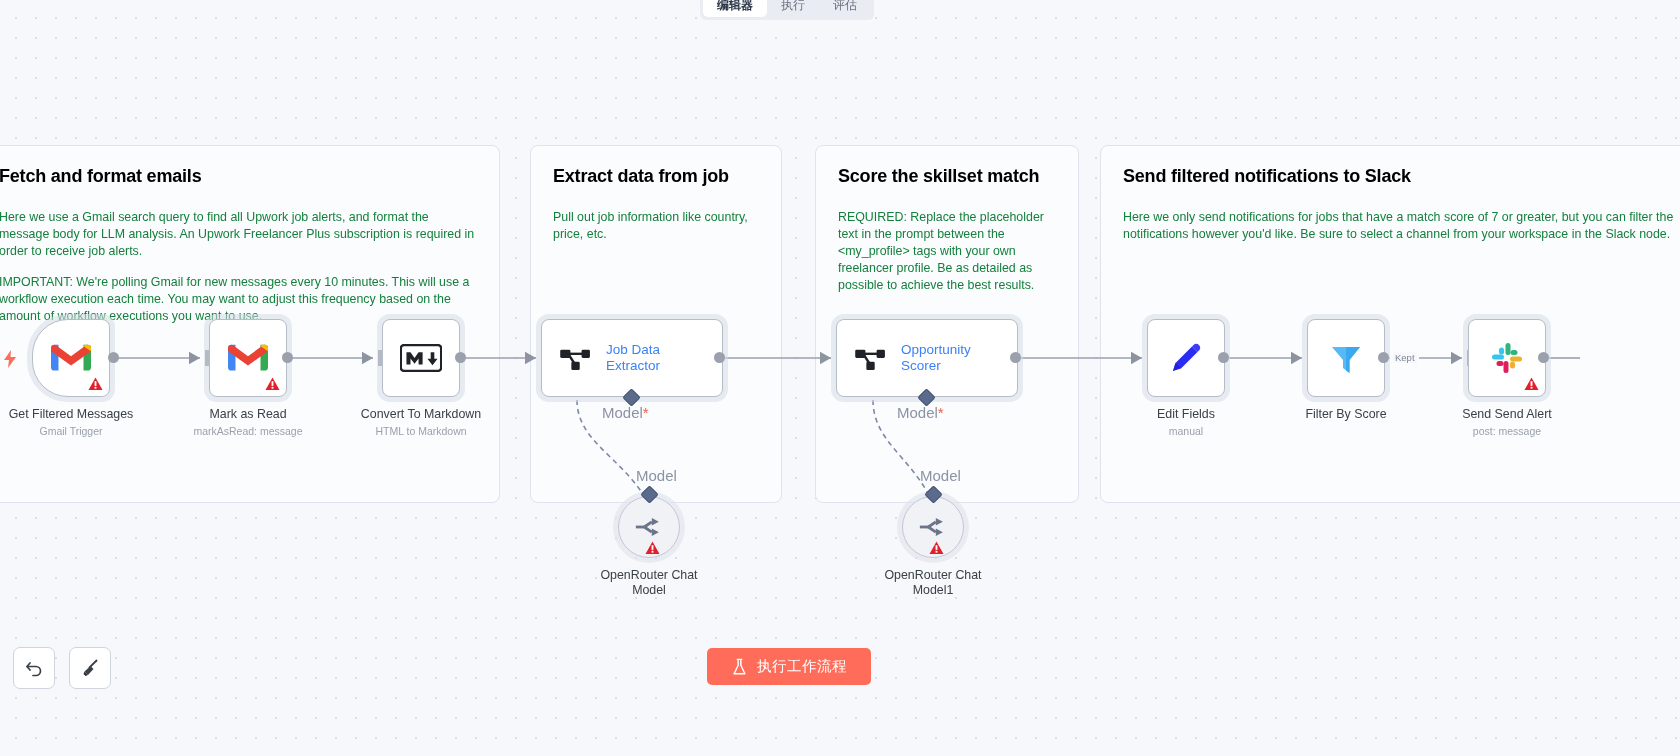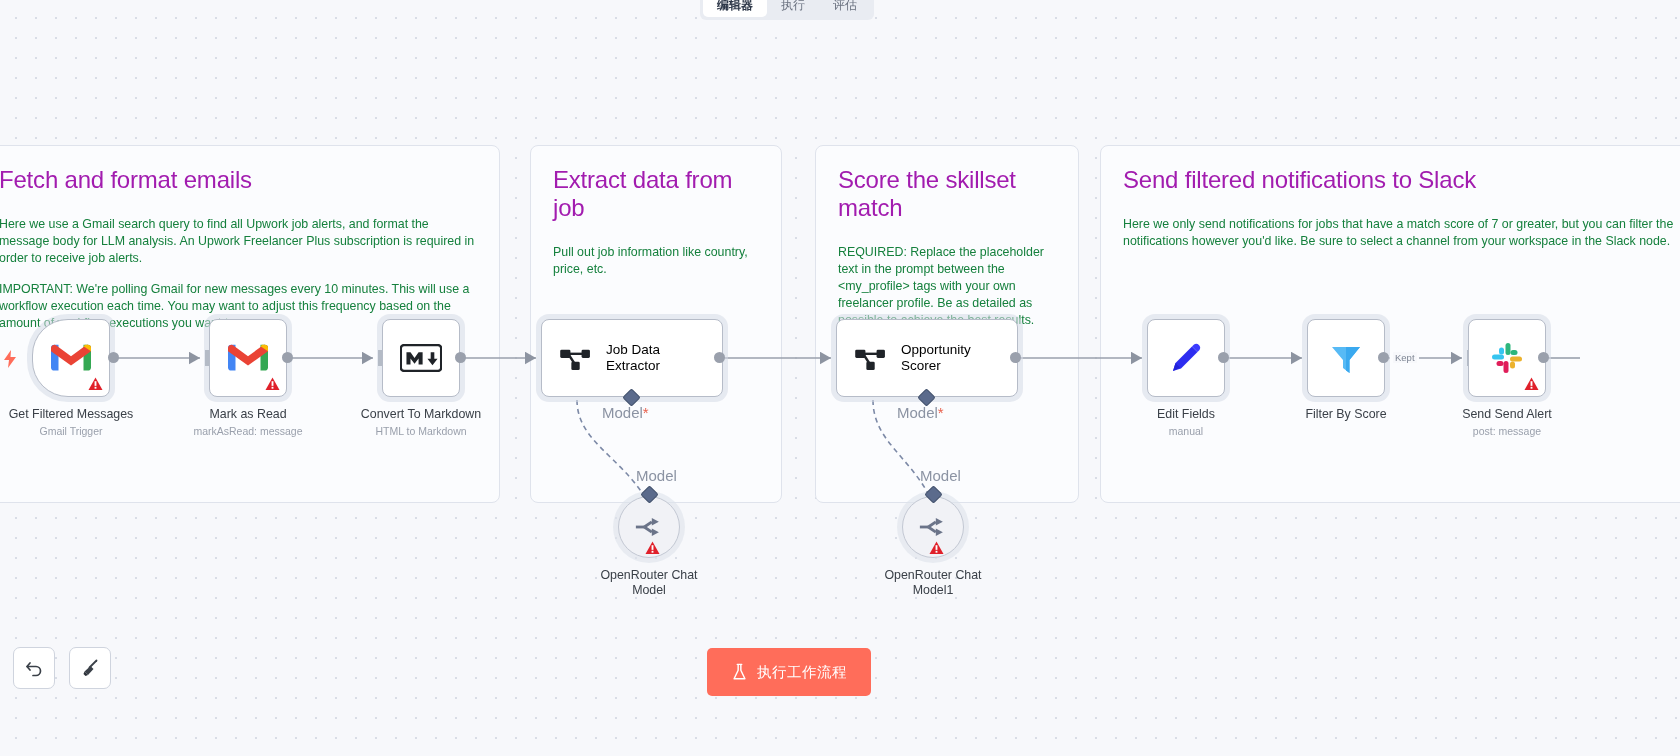--- a/index.html
+++ b/index.html
@@ -37,21 +37,21 @@
   
   .sticky {
     position: absolute;
     background: #fbfcfe;
     border: 1px solid #dfe3ec;
     border-radius: 8px;
     padding: 20px 22px;
     z-index: 1;
   }
   .sticky h2 {
-    font-size: 24px; font-weight: 400; color: #a21caf;
+    font-size: 18px; font-weight: 700; color: #000000;
     letter-spacing: -0.2px;
     margin-bottom: 22px;
   }
   .sticky p {
     font-size: 12.4px; line-height: 17px; color: #15803d;
     margin-bottom: 14px;
   }
   .sticky p:last-child { margin-bottom: 0; }
 
   
@@ -88,21 +88,21 @@
     gap: 14px;
   }
   .node-box.round {
     width: 62px; height: 62px;
     border-radius: 50%;
     background: #f1f2f6;
     border: 1.5px solid #c3c8d3;
     box-shadow: 0 0 0 5px rgba(222,226,235,0.6);
   }
   .node-title-inner {
-    font-size: 13.5px; color: #000000; line-height: 16px;
+    font-size: 13.5px; color: #3b82f6; line-height: 16px;
   }
   .node-caption {
     position: absolute; left: 50%; transform: translateX(-50%);
     top: 88px; width: 190px; text-align: center;
     font-size: 12.4px; color: #3a4048; line-height: 15px;
     white-space: pre-line;
   }
   .node-caption.round-cap { top: 72px; }
   .node-subtitle {
     position: absolute; left: 50%; transform: translateX(-50%);
@@ -150,21 +150,21 @@
     position: absolute; z-index: 40;
     width: 42px; height: 42px;
     background: #ffffff;
     border: 1px solid #cfd4de;
     border-radius: 7px;
     display: flex; align-items: center; justify-content: center;
   }
   .exec-btn {
     position: absolute; z-index: 40;
     left: 707px; top: 648px;
-    height: 48px;
+    height: 37px;
     background: #ff6d5a;
     border-radius: 5px;
     display: flex; align-items: center; justify-content: center;
     gap: 9px;
     padding: 0 24px;
     color: #ffffff;
     font-size: 14.5px;
   }
   .exec-btn .label { color:#fff; letter-spacing: 0.5px; }
 </style>

